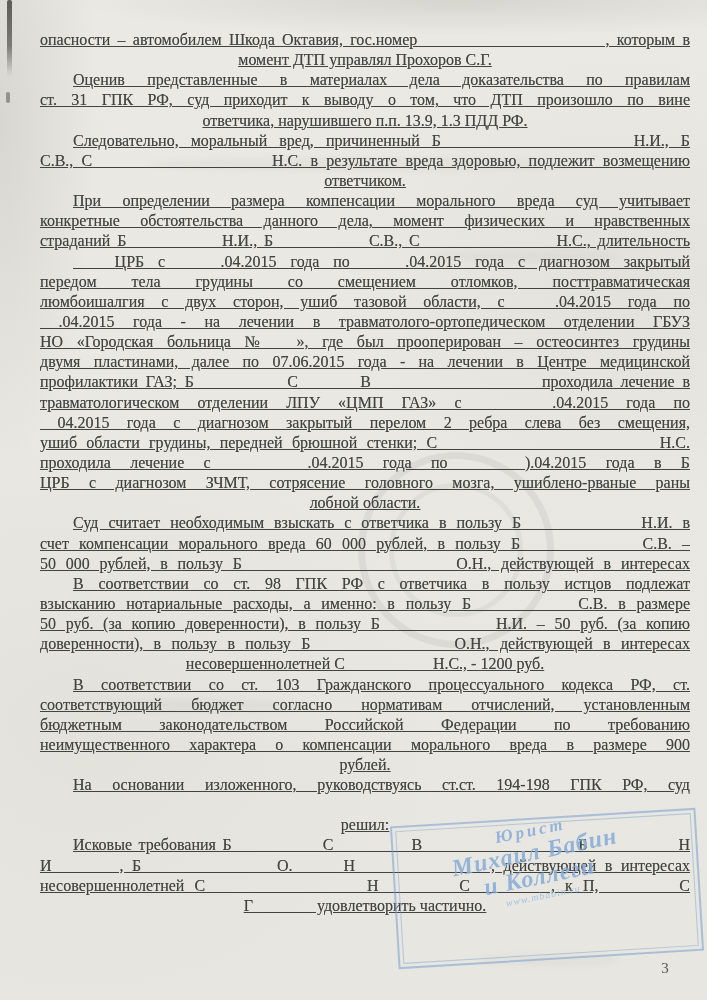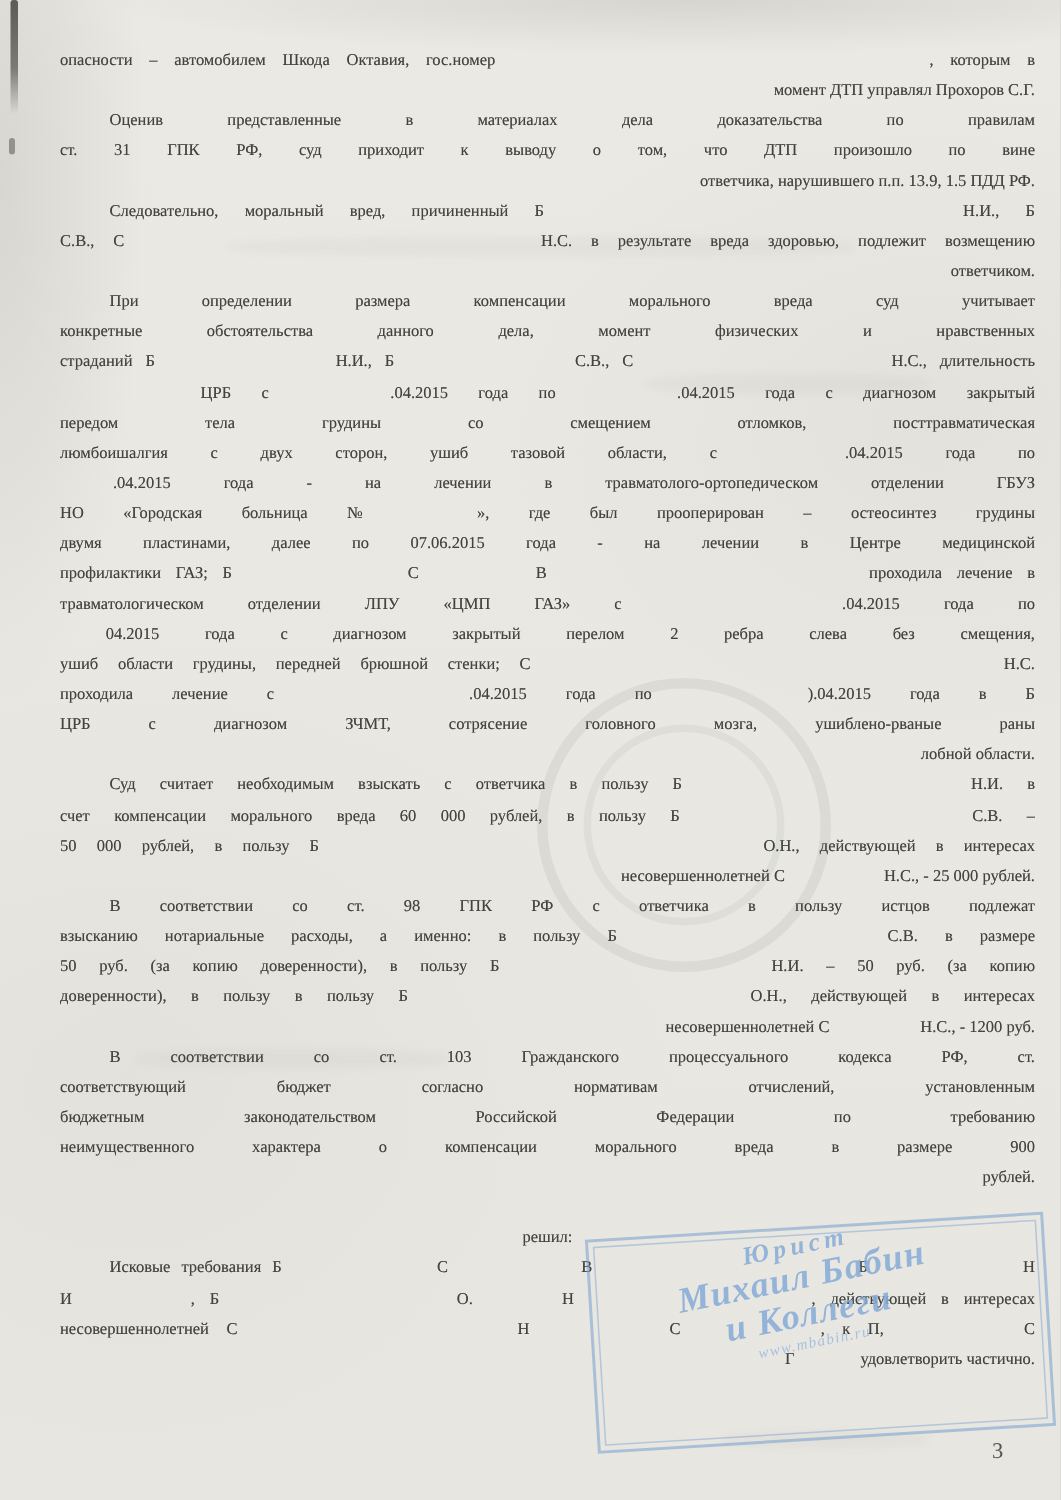--- a/index.html
+++ b/index.html
@@ -19,25 +19,25 @@
   .edge-dot{position:absolute;left:6px;top:92px;width:4px;height:11px;border-radius:2px;
     background:rgba(90,89,84,.55);filter:blur(.5px);}
   
   .seal-ghost{position:absolute;left:358px;top:452px;width:182px;height:182px;border-radius:50%;
     border:7px solid rgba(105,110,103,.10);}
   .seal-ghost::after{content:"";position:absolute;inset:24px;border-radius:50%;
     border:5px solid rgba(105,110,103,.07);}
   .smudge{position:absolute;background:rgba(120,120,112,.06);filter:blur(3px);border-radius:45%;}
   
   .textblock{position:absolute;left:40px;top:30px;width:650px;
-    font-size:11px;line-height:20.15px;color:#42443f;
-    text-shadow:0 0 .4px rgba(66,68,63,.55);}
+    font-size:16px;line-height:20.15px;color:#42443f;
+    text-shadow:0 0 .4px rgba(66,68,63,.55);text-decoration:underline;}
   .line{height:20.15px;overflow:hidden;}
   .line.just{text-align:justify;text-align-last:justify;}
-  .line.left{text-align:right;}
+  .line.left{text-align:center;}
   .line.center{text-align:center;margin-top:20px;}
   .line.ind{text-indent:33px;}
   
   .stamp{position:absolute;left:394px;top:817px;width:302px;height:139px;
     transform:rotate(-3.5deg);border:2px solid rgba(118,158,208,.55);}
   .stamp::before{content:"";position:absolute;inset:3px;border:1.5px solid rgba(118,158,208,.45);}
   .stamp-inner{position:absolute;left:16px;top:2px;width:252px;
     transform:rotate(-8deg);text-align:center;color:#86abd8;opacity:.85;
     font-style:italic;font-weight:bold;line-height:1.06;}
   .stamp-s1{font-size:17px;letter-spacing:3px;}
@@ -60,21 +60,21 @@
   <div class="smudge" style="left:150px;top:158px;width:420px;height:13px;"></div>
   <div class="smudge" style="left:430px;top:250px;width:190px;height:12px;"></div>
   <div class="smudge" style="left:90px;top:700px;width:210px;height:12px;"></div>
   <div class="smudge" style="left:480px;top:955px;width:140px;height:10px;"></div>
 
   <div class="textblock">
       <div class="line just">опасности – автомобилем Шкода Октавия, гос.номер&nbsp;&nbsp;&nbsp;&nbsp;&nbsp;&nbsp;&nbsp;&nbsp;&nbsp;&nbsp;&nbsp;&nbsp;&nbsp;&nbsp;&nbsp;&nbsp;&nbsp;&nbsp;&nbsp;&nbsp;&nbsp;&nbsp;&nbsp;&nbsp;&nbsp;&nbsp;, которым в</div>
       <div class="line left">момент ДТП управлял Прохоров С.Г.</div>
       <div class="line just ind">Оценив представленные в материалах дела доказательства по правилам</div>
       <div class="line just">ст. 31 ГПК РФ, суд приходит к выводу о том, что ДТП произошло по вине</div>
-      <div class="line left">ответчика, нарушившего п.п. 13.9, 1.5 ПДД РФ.</div>
+      <div class="line left">ответчика, нарушившего п.п. 13.9, 1.3 ПДД РФ.</div>
       <div class="line just ind">Следовательно, моральный вред, причиненный Б&nbsp;&nbsp;&nbsp;&nbsp;&nbsp;&nbsp;&nbsp;&nbsp;&nbsp;&nbsp;&nbsp;&nbsp;&nbsp;&nbsp;&nbsp;&nbsp;Н.И., Б</div>
       <div class="line just">С.В., С&nbsp;&nbsp;&nbsp;&nbsp;&nbsp;&nbsp;&nbsp;&nbsp;&nbsp;&nbsp;&nbsp;&nbsp;&nbsp;&nbsp;&nbsp;&nbsp;&nbsp;&nbsp;&nbsp;&nbsp;&nbsp;&nbsp;Н.С. в результате вреда здоровью, подлежит возмещению</div>
       <div class="line left">ответчиком.</div>
       <div class="line just ind">При определении размера компенсации морального вреда суд учитывает</div>
       <div class="line just">конкретные обстоятельства данного дела, момент физических и нравственных</div>
       <div class="line just">страданий Б&nbsp;&nbsp;&nbsp;&nbsp;&nbsp;&nbsp;&nbsp;&nbsp;&nbsp;&nbsp;&nbsp;&nbsp;&nbsp;&nbsp;Н.И., Б&nbsp;&nbsp;&nbsp;&nbsp;&nbsp;&nbsp;&nbsp;&nbsp;&nbsp;&nbsp;&nbsp;&nbsp;&nbsp;&nbsp;С.В., С&nbsp;&nbsp;&nbsp;&nbsp;&nbsp;&nbsp;&nbsp;&nbsp;&nbsp;&nbsp;&nbsp;&nbsp;&nbsp;&nbsp;&nbsp;&nbsp;&nbsp;&nbsp;&nbsp;&nbsp;Н.С., длительность</div>
       <div class="line just ind">&nbsp;&nbsp;&nbsp;ЦРБ с&nbsp;&nbsp;&nbsp;&nbsp;.04.2015 года по&nbsp;&nbsp;&nbsp;&nbsp;.04.2015 года с диагнозом закрытый</div>
       <div class="line just">передом тела грудины со смещением отломков, посттравматическая</div>
       <div class="line just">люмбоишалгия с двух сторон, ушиб тазовой области, с&nbsp;&nbsp;&nbsp;.04.2015 года по</div>
       <div class="line just">&nbsp;.04.2015 года - на лечении в травматолого-ортопедическом отделении ГБУЗ</div>
@@ -83,31 +83,31 @@
       <div class="line just">профилактики ГАЗ; Б&nbsp;&nbsp;&nbsp;&nbsp;&nbsp;&nbsp;&nbsp;&nbsp;&nbsp;&nbsp;&nbsp;&nbsp;С&nbsp;&nbsp;&nbsp;&nbsp;&nbsp;&nbsp;&nbsp;&nbsp;В&nbsp;&nbsp;&nbsp;&nbsp;&nbsp;&nbsp;&nbsp;&nbsp;&nbsp;&nbsp;&nbsp;&nbsp;&nbsp;&nbsp;&nbsp;&nbsp;&nbsp;&nbsp;&nbsp;&nbsp;&nbsp;&nbsp;проходила лечение в</div>
       <div class="line just">травматологическом отделении ЛПУ «ЦМП ГАЗ» с&nbsp;&nbsp;&nbsp;&nbsp;&nbsp;.04.2015 года по</div>
       <div class="line just">&nbsp;04.2015 года с диагнозом закрытый перелом 2 ребра слева без смещения,</div>
       <div class="line just">ушиб области грудины, передней брюшной стенки; С&nbsp;&nbsp;&nbsp;&nbsp;&nbsp;&nbsp;&nbsp;&nbsp;&nbsp;&nbsp;&nbsp;&nbsp;&nbsp;&nbsp;&nbsp;&nbsp;&nbsp;&nbsp;&nbsp;&nbsp;&nbsp;&nbsp;&nbsp;&nbsp;Н.С.</div>
       <div class="line just">проходила лечение с&nbsp;&nbsp;&nbsp;&nbsp;&nbsp;.04.2015 года по&nbsp;&nbsp;&nbsp;&nbsp;).04.2015 года в Б</div>
       <div class="line just">ЦРБ с диагнозом ЗЧМТ, сотрясение головного мозга, ушиблено-рваные раны</div>
       <div class="line left">лобной области.</div>
       <div class="line just ind">Суд считает необходимым взыскать с ответчика в пользу Б&nbsp;&nbsp;&nbsp;&nbsp;&nbsp;&nbsp;&nbsp;&nbsp;&nbsp;&nbsp;&nbsp;&nbsp;Н.И. в</div>
       <div class="line just">счет компенсации морального вреда 60 000 рублей, в пользу Б&nbsp;&nbsp;&nbsp;&nbsp;&nbsp;&nbsp;&nbsp;&nbsp;&nbsp;&nbsp;&nbsp;&nbsp;С.В. –</div>
       <div class="line just">50 000 рублей, в пользу Б&nbsp;&nbsp;&nbsp;&nbsp;&nbsp;&nbsp;&nbsp;&nbsp;&nbsp;&nbsp;&nbsp;&nbsp;&nbsp;&nbsp;&nbsp;&nbsp;&nbsp;&nbsp;&nbsp;&nbsp;&nbsp;&nbsp;О.Н., действующей в интересах</div>
-      <div class="line left">несовершеннолетней С&nbsp;&nbsp;&nbsp;&nbsp;&nbsp;&nbsp;&nbsp;&nbsp;&nbsp;&nbsp;&nbsp;&nbsp;&nbsp;&nbsp;&nbsp;&nbsp;&nbsp;&nbsp;&nbsp;&nbsp;&nbsp;&nbsp;&nbsp;&nbsp;Н.С., - 25 000 рублей.</div>
       <div class="line just ind">В соответствии со ст. 98 ГПК РФ с ответчика в пользу истцов подлежат</div>
       <div class="line just">взысканию нотариальные расходы, а именно: в пользу Б&nbsp;&nbsp;&nbsp;&nbsp;&nbsp;&nbsp;&nbsp;&nbsp;&nbsp;&nbsp;С.В. в размере</div>
       <div class="line just">50 руб. (за копию доверенности), в пользу Б&nbsp;&nbsp;&nbsp;&nbsp;&nbsp;&nbsp;&nbsp;&nbsp;&nbsp;&nbsp;&nbsp;&nbsp;Н.И. – 50 руб. (за копию</div>
       <div class="line just">доверенности), в пользу в пользу Б&nbsp;&nbsp;&nbsp;&nbsp;&nbsp;&nbsp;&nbsp;&nbsp;&nbsp;&nbsp;&nbsp;&nbsp;&nbsp;&nbsp;О.Н., действующей в интересах</div>
       <div class="line left">несовершеннолетней С&nbsp;&nbsp;&nbsp;&nbsp;&nbsp;&nbsp;&nbsp;&nbsp;&nbsp;&nbsp;&nbsp;&nbsp;&nbsp;&nbsp;&nbsp;&nbsp;&nbsp;&nbsp;&nbsp;&nbsp;&nbsp;&nbsp;Н.С., - 1200 руб.</div>
       <div class="line just ind">В соответствии со ст. 103 Гражданского процессуального кодекса РФ, ст.</div>
       <div class="line just">соответствующий бюджет согласно нормативам отчислений, установленным</div>
       <div class="line just">бюджетным законодательством Российской Федерации по требованию</div>
       <div class="line just">неимущественного характера о компенсации морального вреда в размере 900</div>
       <div class="line left">рублей.</div>
+      <div class="line just ind">На основании изложенного, руководствуясь ст.ст. 194-198 ГПК РФ, суд</div>
       <div class="line center">решил:</div>
       <div class="line just ind">Исковые требования Б&nbsp;&nbsp;&nbsp;&nbsp;&nbsp;&nbsp;&nbsp;&nbsp;&nbsp;&nbsp;&nbsp;&nbsp;&nbsp;&nbsp;С&nbsp;&nbsp;&nbsp;&nbsp;&nbsp;&nbsp;&nbsp;&nbsp;&nbsp;&nbsp;&nbsp;&nbsp;В&nbsp;&nbsp;&nbsp;&nbsp;&nbsp;&nbsp;&nbsp;&nbsp;&nbsp;&nbsp;&nbsp;&nbsp;&nbsp;&nbsp;&nbsp;&nbsp;&nbsp;&nbsp;&nbsp;&nbsp;&nbsp;&nbsp;&nbsp;&nbsp;Б&nbsp;&nbsp;&nbsp;&nbsp;&nbsp;&nbsp;&nbsp;&nbsp;&nbsp;&nbsp;&nbsp;&nbsp;&nbsp;&nbsp;Н</div>
       <div class="line just">И&nbsp;&nbsp;&nbsp;&nbsp;&nbsp;&nbsp;&nbsp;&nbsp;, Б&nbsp;&nbsp;&nbsp;&nbsp;&nbsp;&nbsp;&nbsp;&nbsp;&nbsp;&nbsp;&nbsp;&nbsp;&nbsp;&nbsp;&nbsp;&nbsp;О.&nbsp;&nbsp;&nbsp;&nbsp;&nbsp;&nbsp;Н&nbsp;&nbsp;&nbsp;&nbsp;&nbsp;&nbsp;&nbsp;&nbsp;&nbsp;&nbsp;&nbsp;&nbsp;&nbsp;&nbsp;&nbsp;&nbsp;, действующей в интересах</div>
       <div class="line just">несовершеннолетней С&nbsp;&nbsp;&nbsp;&nbsp;&nbsp;&nbsp;&nbsp;&nbsp;&nbsp;&nbsp;&nbsp;&nbsp;&nbsp;&nbsp;&nbsp;&nbsp;Н&nbsp;&nbsp;&nbsp;&nbsp;&nbsp;&nbsp;&nbsp;&nbsp;С&nbsp;&nbsp;&nbsp;&nbsp;&nbsp;&nbsp;&nbsp;&nbsp;, к П,&nbsp;&nbsp;&nbsp;&nbsp;&nbsp;&nbsp;&nbsp;&nbsp;С</div>
       <div class="line left">Г&nbsp;&nbsp;&nbsp;&nbsp;&nbsp;&nbsp;&nbsp;&nbsp;&nbsp;&nbsp;&nbsp;&nbsp;&nbsp;&nbsp;&nbsp;&nbsp;удовлетворить частично.</div>
     </div>
 
   <div class="stamp">
     <div class="stamp-inner">
       <div class="stamp-s1">Юрист</div>

